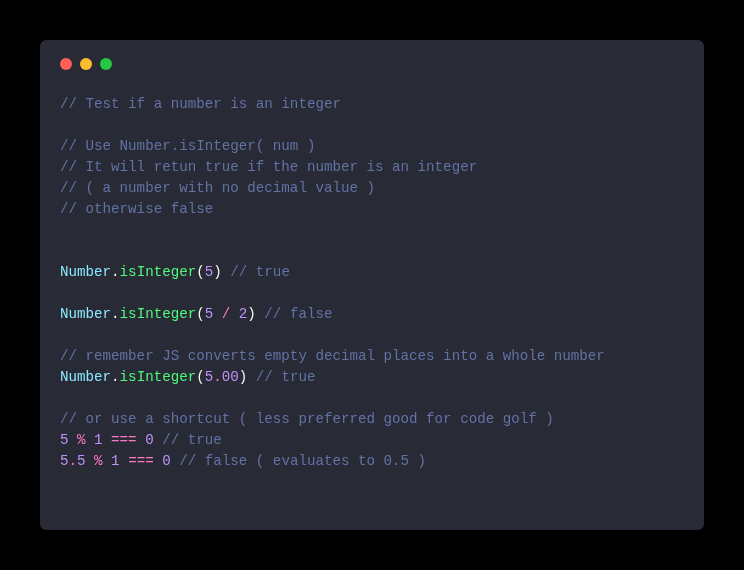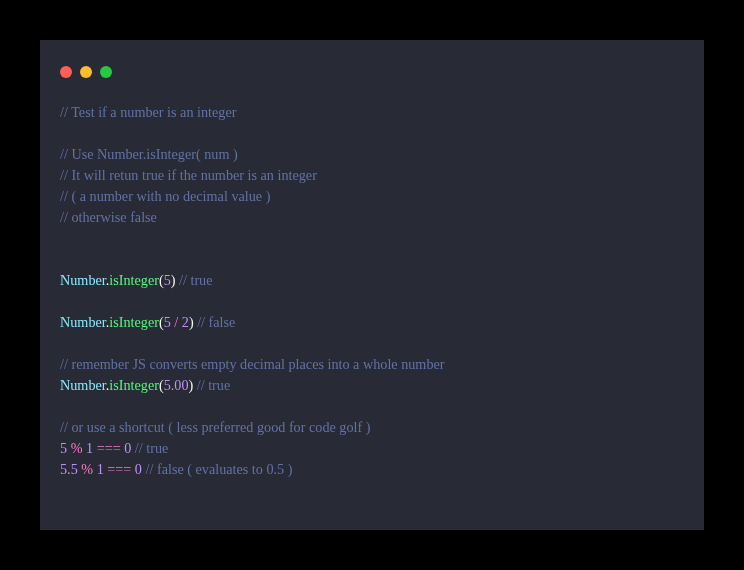--- a/index.html
+++ b/index.html
@@ -5,27 +5,26 @@
   * { margin: 0; padding: 0; box-sizing: border-box; }
   body {
     background: #000;
     width: 744px;
     height: 570px;
     padding: 40px;
     font-family: "SF Mono", "Monaco", "Menlo", "Consolas", "Liberation Mono", monospace;
   }
   .window {
     background: #282a36;
-    border-radius: 0;
+    border-radius: 6px;
     width: 100%;
     height: 100%;
-    padding: 26px 20px;
+    padding: 18px 20px;
     box-shadow: 0 20px 60px rgba(0,0,0,0.5);
     overflow: hidden;
-    font-family: Liberation Serif, serif;
   }
   .controls {
     display: flex;
     gap: 8px;
     margin-bottom: 24px;
   }
   .dot {
     width: 12px;
     height: 12px;
     border-radius: 50%;

